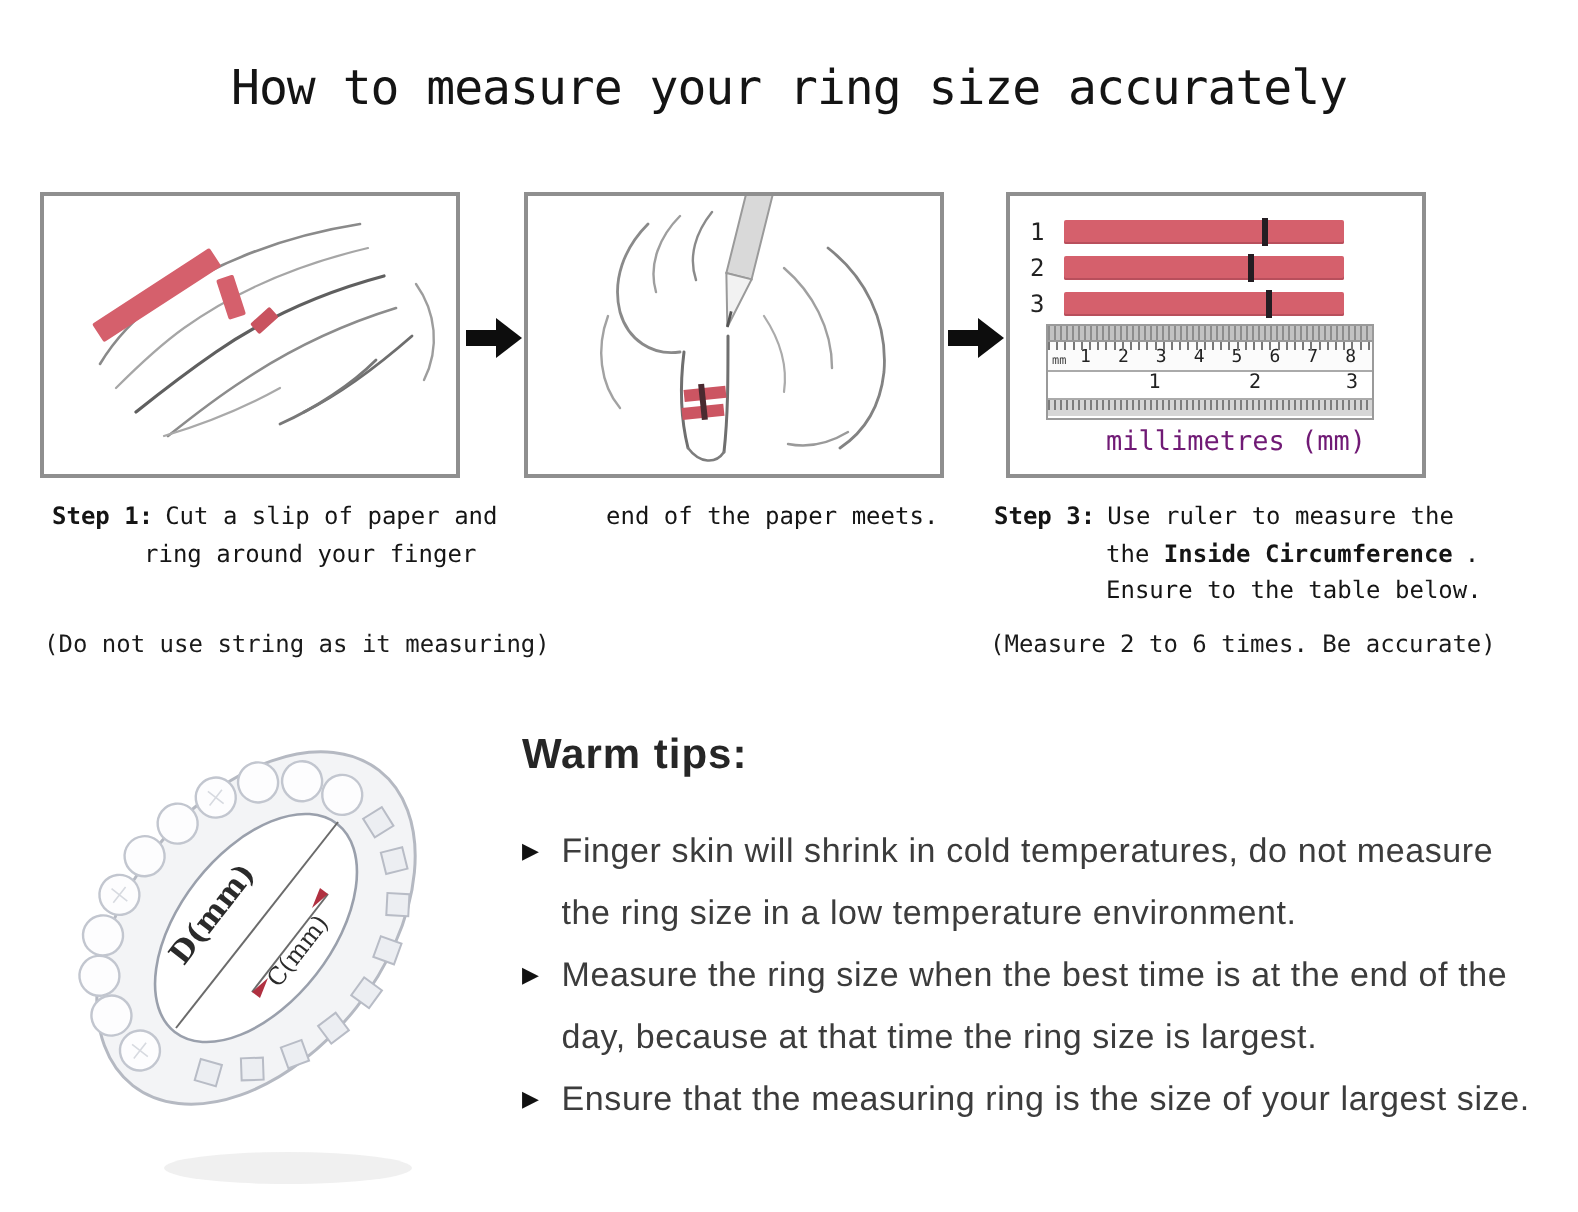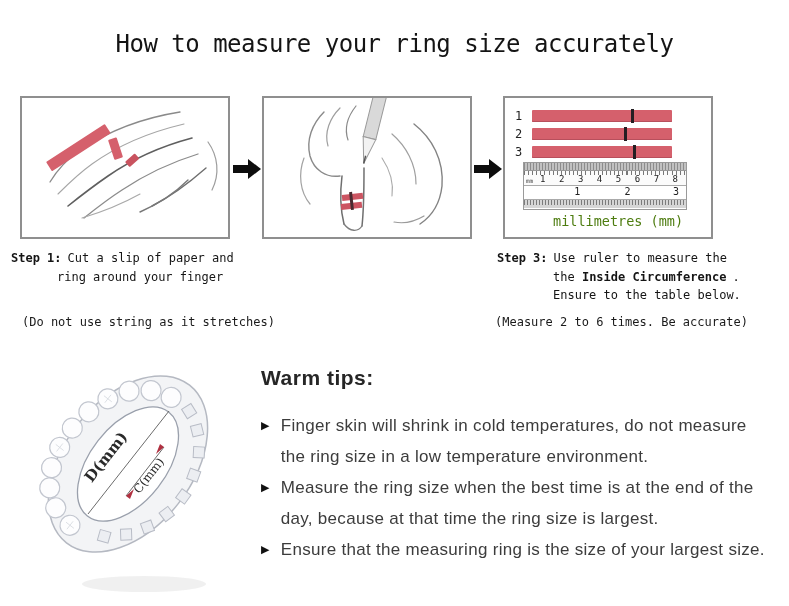--- a/index.html
+++ b/index.html
@@ -46,21 +46,21 @@
   .cm-row::before { content:""; position:absolute; top:0; left:0; right:0; height:4px;
     background:repeating-linear-gradient(90deg,#777 0 1px, transparent 1px 4.1px); }
   .cm-nums { display:flex; justify-content:space-between; padding:4px 8px 0 16px;
     font-size:9px; line-height:1; color:#222; }
   .mm-tag { position:absolute; left:2px; bottom:1px; font-size:6px; color:#444; }
   .in-row { position:relative; height:13px; background:#fff; font-size:10px; color:#222; }
   .in-row span { position:absolute; top:0; }
   .in-1 { left:31%; } .in-2 { left:62%; } .in-3 { left:92%; }
   .band-bot { height:9px; border-top:1px solid #aaa;
     background:repeating-linear-gradient(90deg,#7c7c7c 0 1px, transparent 1px 3px) 0 0/100% 5px no-repeat, #d6d6d6; }
-  .mm-caption { position:absolute; left:48px; top:115px; font-size:13.5px; color:#4d7c0f; }
+  .mm-caption { position:absolute; left:48px; top:115px; font-size:13.5px; color:#701a75; }
 
   
   .ring-wrap { position:absolute; left:6px; top:358px; width:244px; height:246px; }
   .tips { position:absolute; left:261px; top:366px; width:505px;
           font-family:"Liberation Sans", sans-serif; }
   .tips-heading { font-size:21px; color:#262626; letter-spacing:0.5px; font-weight:700; }
   .tips-list { margin-top:20px; }
   .tip-item { display:flex; gap:11px; font-size:17px; line-height:31px;
               color:#3c3c3c; letter-spacing:0.3px; }
   .tip-bullet { font-family:"DejaVu Sans", sans-serif; font-size:11px; line-height:31px; color:#111; flex:0 0 auto; }
@@ -168,33 +168,34 @@
       <div class="in-row">
         <span class="in-1">1</span>
         <span class="in-2">2</span>
         <span class="in-3">3</span>
       </div>
       <div class="band-bot"></div>
     </div>
     <div class="mm-caption">millimetres (mm)</div>
   </div>
 
-  <div class="caption" style="left:11px">
+  <div class="caption" style="left:26px">
     <div><b>Step 1:</b><span>Cut a slip of paper and</span></div>
     <div class="cap-cont">ring around your finger</div>
   </div>
   <div class="caption" style="left:257px">
+    <div class="cap-cont">end of the paper meets.</div>
   </div>
   <div class="caption caption3" style="left:497px">
     <div><b>Step 3:</b><span>Use ruler to measure the</span></div>
     <div class="cap-cont"><span>the </span><b>Inside Circumference</b><span>.</span></div>
     <div class="cap-cont">Ensure to the table below.</div>
   </div>
 
-  <div class="note note1">(Do not use string as it stretches)</div>
+  <div class="note note1">(Do not use string as it measuring)</div>
   <div class="note note3">(Measure 2 to 6 times. Be accurate)</div>
 
   <div class="ring-wrap">
     <svg width="244" height="246" viewBox="0 0 244 246">
       <ellipse cx="138" cy="226" rx="62" ry="8" fill="#e3e3e3" opacity="0.55"></ellipse>
       <g transform="rotate(-52 122 106)">
         <ellipse cx="122" cy="106" rx="100" ry="64" fill="#f3f4f6" stroke="#b5b9c2" stroke-width="1.5"></ellipse>
 
         <g fill="#fdfdfe" stroke="#c2c6cf" stroke-width="1.2">
           <circle cx="38" cy="98" r="10"></circle>

